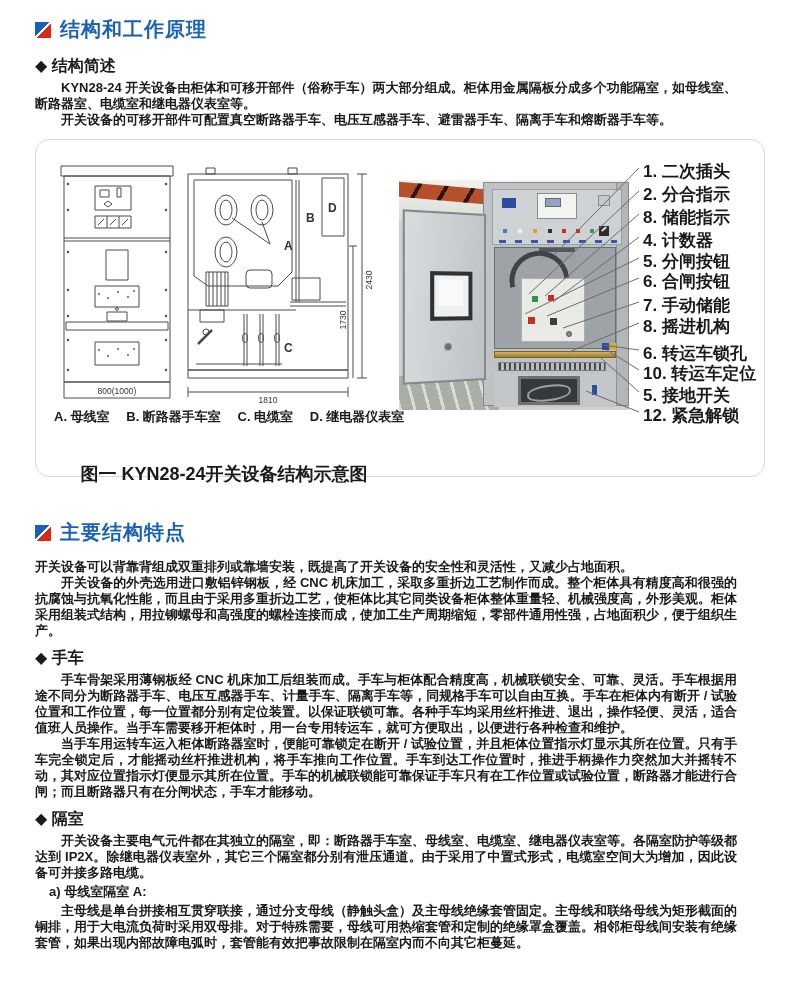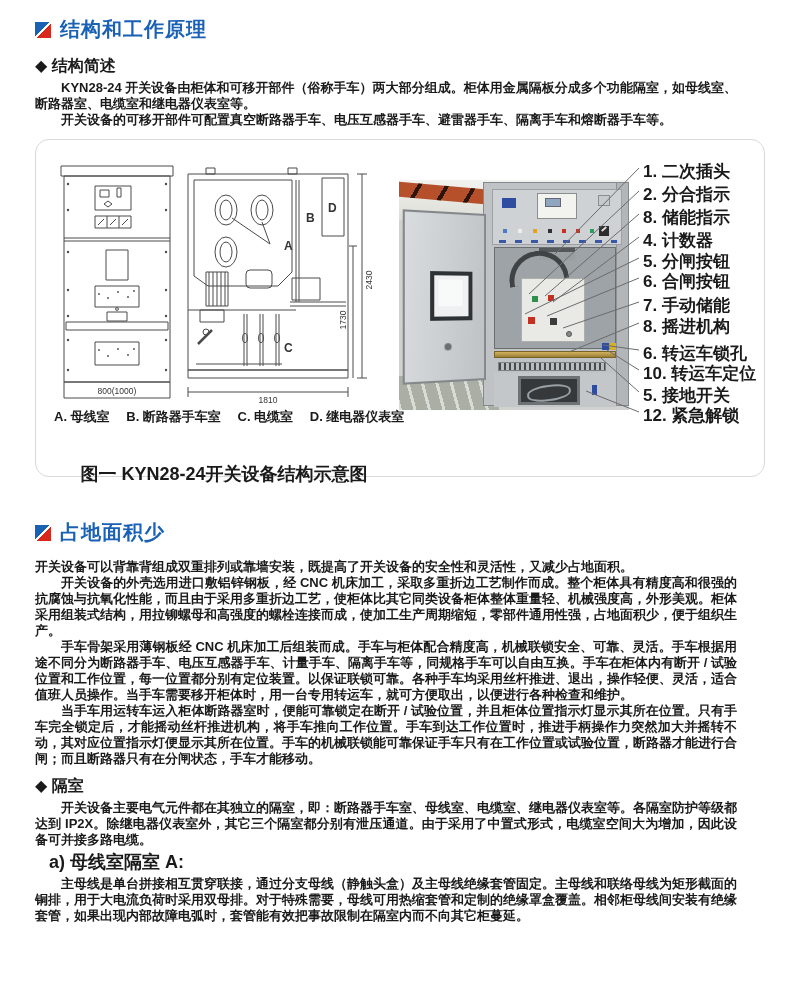--- a/index.html
+++ b/index.html
@@ -9,21 +9,21 @@
 
   
   .sec-title { display:flex; align-items:center; gap:9px; margin:0; color:#1961b4; font-size:20px; font-weight:bold; letter-spacing:1px; }
   .hicon { width:16px; height:16px; flex:0 0 16px;
            background:linear-gradient(135deg,#1961b4 46%,#ffffff 46%,#ffffff 54%,#d8281e 54%); }
 
   
   .sub { font-size:16px; font-weight:bold; margin:9px 0 3px 0; }
   p.body { font-size:13px; line-height:16px; margin:0; text-align:justify; font-weight:600; }
   p.ind { text-indent:2em; }
-  .item-a { font-size:18px; font-weight:600; margin:2px 0 2px 14px; }
+  .item-a { font-size:13px; font-weight:600; margin:2px 0 2px 14px; }
 
   
   .figure-box { position:relative; margin-top:11px; width:730px; height:338px;
                 border:1px solid #d8d8d8; border-radius:14px; background:#fff; }
 
   .fig1 { position:absolute; left:18px; top:18px; width:340px; height:300px; }
   .fig1 svg { position:absolute; }
   .fig1 .front { left:4px; top:6px; }
   .fig1 .side  { left:128px; top:2px; }
   .fig1-legend { position:absolute; left:0; top:250px; width:340px; font-size:13px; font-weight:bold; white-space:nowrap; }
@@ -311,24 +311,25 @@
       <div class="callout" style="top:212px;">10. 转运车定位</div>
       <div class="callout" style="top:234px;">5. 接地开关</div>
       <div class="callout" style="top:254px;">12. 紧急解锁</div>
 
     </div>
   </div>
 
   <section style="margin-top:42px;">
     <h1 class="sec-title">
       <span class="hicon"></span>
-      <span>占地面积少</span>
+      <span>主要结构特点</span>
     </h1>
     <p class="body" style="margin-top:13px;">开关设备可以背靠背组成双重排列或靠墙安装，既提高了开关设备的安全性和灵活性，又减少占地面积。</p>
     <p class="body ind">开关设备的外壳选用进口敷铝锌钢板，经 CNC 机床加工，采取多重折边工艺制作而成。整个柜体具有精度高和很强的抗腐蚀与抗氧化性能，而且由于采用多重折边工艺，使柜体比其它同类设备柜体整体重量轻、机械强度高，外形美观。柜体采用组装式结构，用拉铆螺母和高强度的螺栓连接而成，使加工生产周期缩短，零部件通用性强，占地面积少，便于组织生产。</p>
+    <div class="sub">◆ 手车</div>
     <p class="body ind">手车骨架采用薄钢板经 CNC 机床加工后组装而成。手车与柜体配合精度高，机械联锁安全、可靠、灵活。手车根据用途不同分为断路器手车、电压互感器手车、计量手车、隔离手车等，同规格手车可以自由互换。手车在柜体内有断开 / 试验位置和工作位置，每一位置都分别有定位装置。以保证联锁可靠。各种手车均采用丝杆推进、退出，操作轻便、灵活，适合值班人员操作。当手车需要移开柜体时，用一台专用转运车，就可方便取出，以便进行各种检查和维护。</p>
     <p class="body ind">当手车用运转车运入柜体断路器室时，便能可靠锁定在断开 / 试验位置，并且柜体位置指示灯显示其所在位置。只有手车完全锁定后，才能摇动丝杆推进机构，将手车推向工作位置。手车到达工作位置时，推进手柄操作力突然加大并摇转不动，其对应位置指示灯便显示其所在位置。手车的机械联锁能可靠保证手车只有在工作位置或试验位置，断路器才能进行合闸；而且断路器只有在分闸状态，手车才能移动。</p>
     <div class="sub">◆ 隔室</div>
     <p class="body ind">开关设备主要电气元件都在其独立的隔室，即：断路器手车室、母线室、电缆室、继电器仪表室等。各隔室防护等级都达到 IP2X。除继电器仪表室外，其它三个隔室都分别有泄压通道。由于采用了中置式形式，电缆室空间大为增加，因此设备可并接多路电缆。</p>
     <div class="item-a">a) 母线室隔室 A:</div>
     <p class="body ind">主母线是单台拼接相互贯穿联接，通过分支母线（静触头盒）及主母线绝缘套管固定。主母线和联络母线为矩形截面的铜排，用于大电流负荷时采用双母排。对于特殊需要，母线可用热缩套管和定制的绝缘罩盒覆盖。相邻柜母线间安装有绝缘套管，如果出现内部故障电弧时，套管能有效把事故限制在隔室内而不向其它柜蔓延。</p>
   </section>
 
 </div>
 

